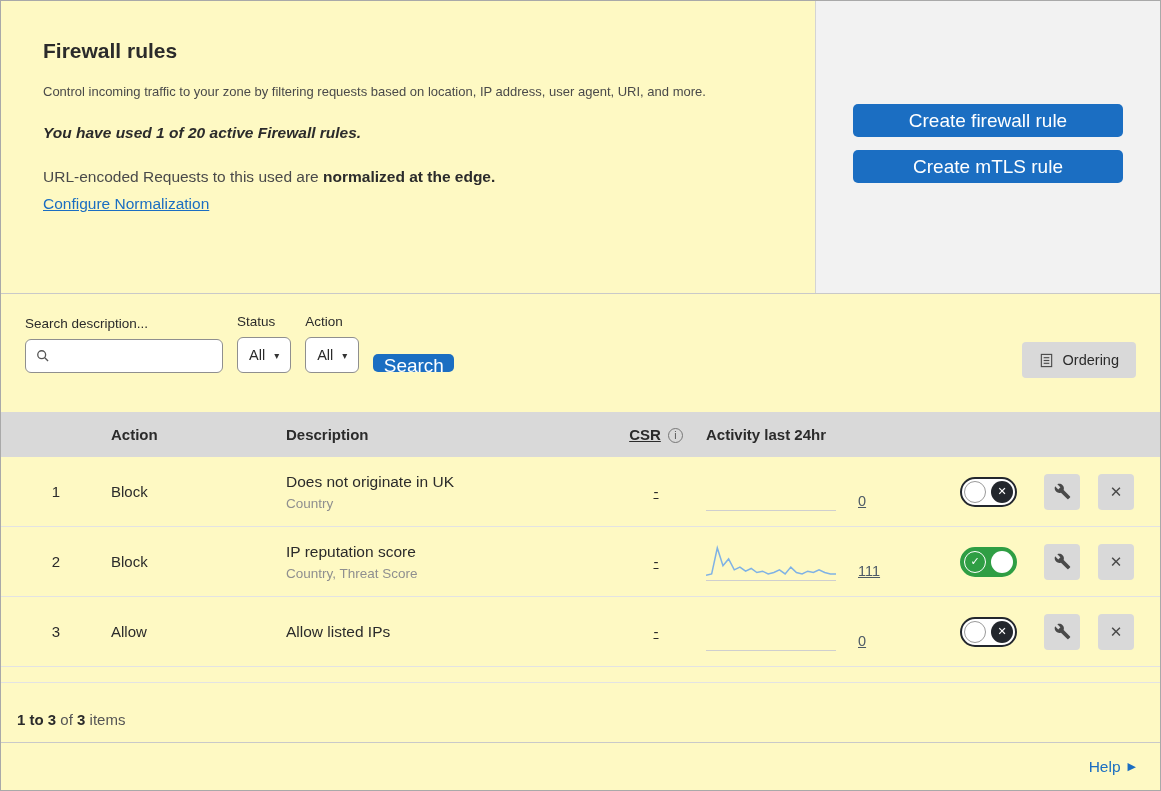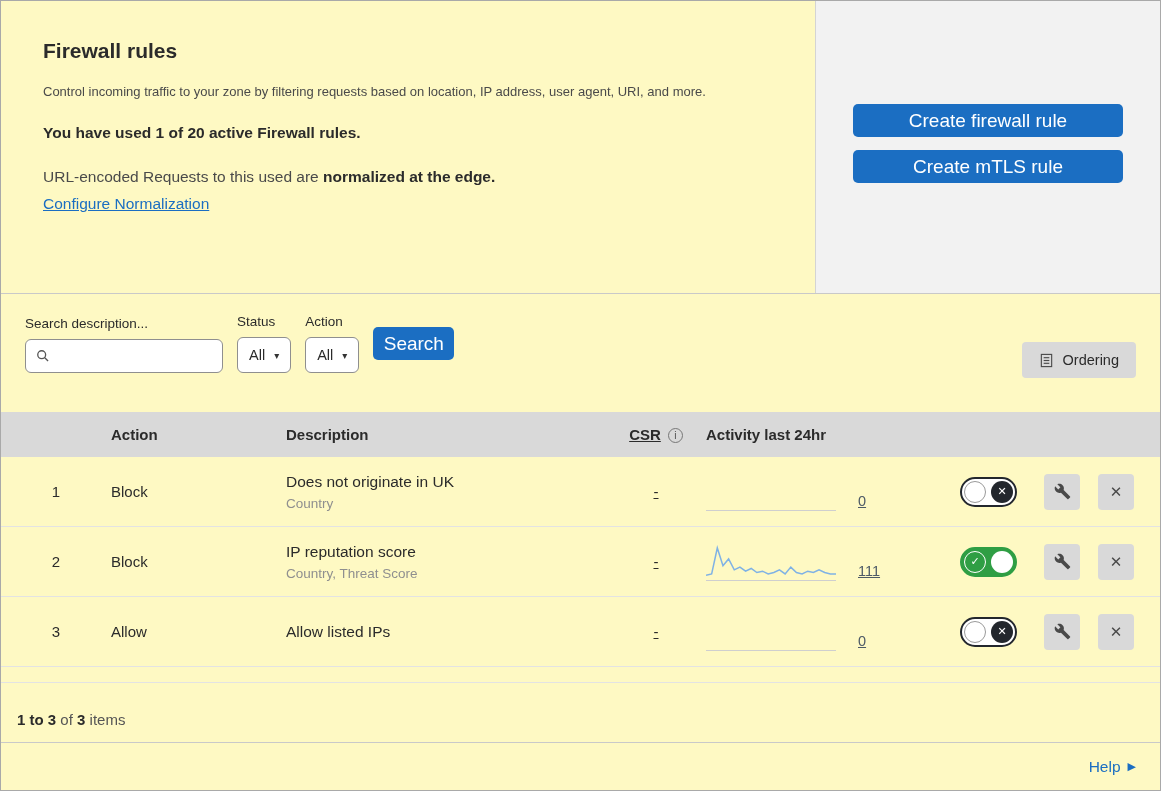--- a/index.html
+++ b/index.html
@@ -8,21 +8,21 @@
   .page {
     width:1161px; height:791px; margin:0 auto; background:#fef9c3;
     border:1px solid #a9a9a9; display:flex; flex-direction:column; overflow:hidden;
   }
 
   
   .header-card { display:flex; height:293px; border-bottom:1px solid #c9c9c9; flex:none; }
   .header-left { flex:1; padding:38px 40px 0 42px; }
   .page-title { font-size:21px; font-weight:600; color:#2b2b2b; margin:0 0 18px; }
   .desc { font-size:13px; color:#4a4a4a; line-height:1.65; max-width:710px; margin:0 0 22px; }
-  .usage { font-size:15.5px; font-weight:700; color:#2b2b2b; margin:0 0 26px; }
+  .usage { font-size:15.5px; font-weight:700; color:#2b2b2b; margin:0 0 26px;font-style:italic; }
   .normalization { font-size:15.5px; color:#4a4a4a; margin:0 0 9px; }
   .normalization strong { color:#2b2b2b; }
   .norm-link { color:#1b6ec2; font-size:15.5px; text-decoration:underline; cursor:pointer; }
   .header-right {
     width:345px; flex:none; background:#f2f2f2; border-left:1px solid #d4d4d4;
     display:flex; flex-direction:column; align-items:center; padding-top:103px; gap:13px;
   }
   .btn-primary {
     width:270px; height:33px; background:#1b6ec2; color:#fff; border:none; border-radius:5px;
     font-family:inherit; font-size:19px; cursor:pointer;
@@ -30,21 +30,21 @@
 
   
   .filter-bar { height:118px; flex:none; padding:20px 24px 0 24px; display:flex; justify-content:space-between; align-items:flex-start; }
   .filter-left { display:flex; align-items:flex-end; gap:14px; }
   .filter-group { display:flex; flex-direction:column; gap:8px; }
   .filter-label { font-size:13.5px; color:#2b2b2b; }
   .search-box { width:198px; height:34px; border:1px solid #8f8f8f; border-radius:6px; background:#fff; display:flex; align-items:center; padding:0 10px; gap:7px; }
   .search-box input { border:none; outline:none; flex:1; min-width:0; font-family:inherit; font-size:14px; background:transparent; }
   .dropdown { height:36px; background:#fff; border:1px solid #8f8f8f; border-radius:6px; padding:0 11px; display:flex; align-items:center; gap:9px; font-family:inherit; font-size:14.5px; color:#2b2b2b; cursor:pointer; }
   .caret { font-size:10px; color:#333; }
-  .btn-search { width:81px; height:33px; margin-bottom:13px; border-radius:5px; }
+  .btn-search { width:81px; height:18px; margin-bottom:1px; border-radius:5px; }
   .btn-gray {
     height:36px; margin-top:28px; padding:0 17px; background:#d9d9d9; border:none; border-radius:4px;
     font-family:inherit; font-size:14.5px; color:#2b2b2b; display:flex; align-items:center; gap:9px; cursor:pointer;
   }
 
   
   .thead { display:flex; align-items:center; height:45px; flex:none; background:#d9d9d9; font-size:15px; font-weight:600; color:#2b2b2b; }
   .trow { display:flex; align-items:center; height:70px; flex:none; border-bottom:1px solid #e3e3e3; font-size:15px; color:#2b2b2b; }
   .col-num { width:110px; flex:none; text-align:center; }
   .col-action { width:175px; flex:none; }

